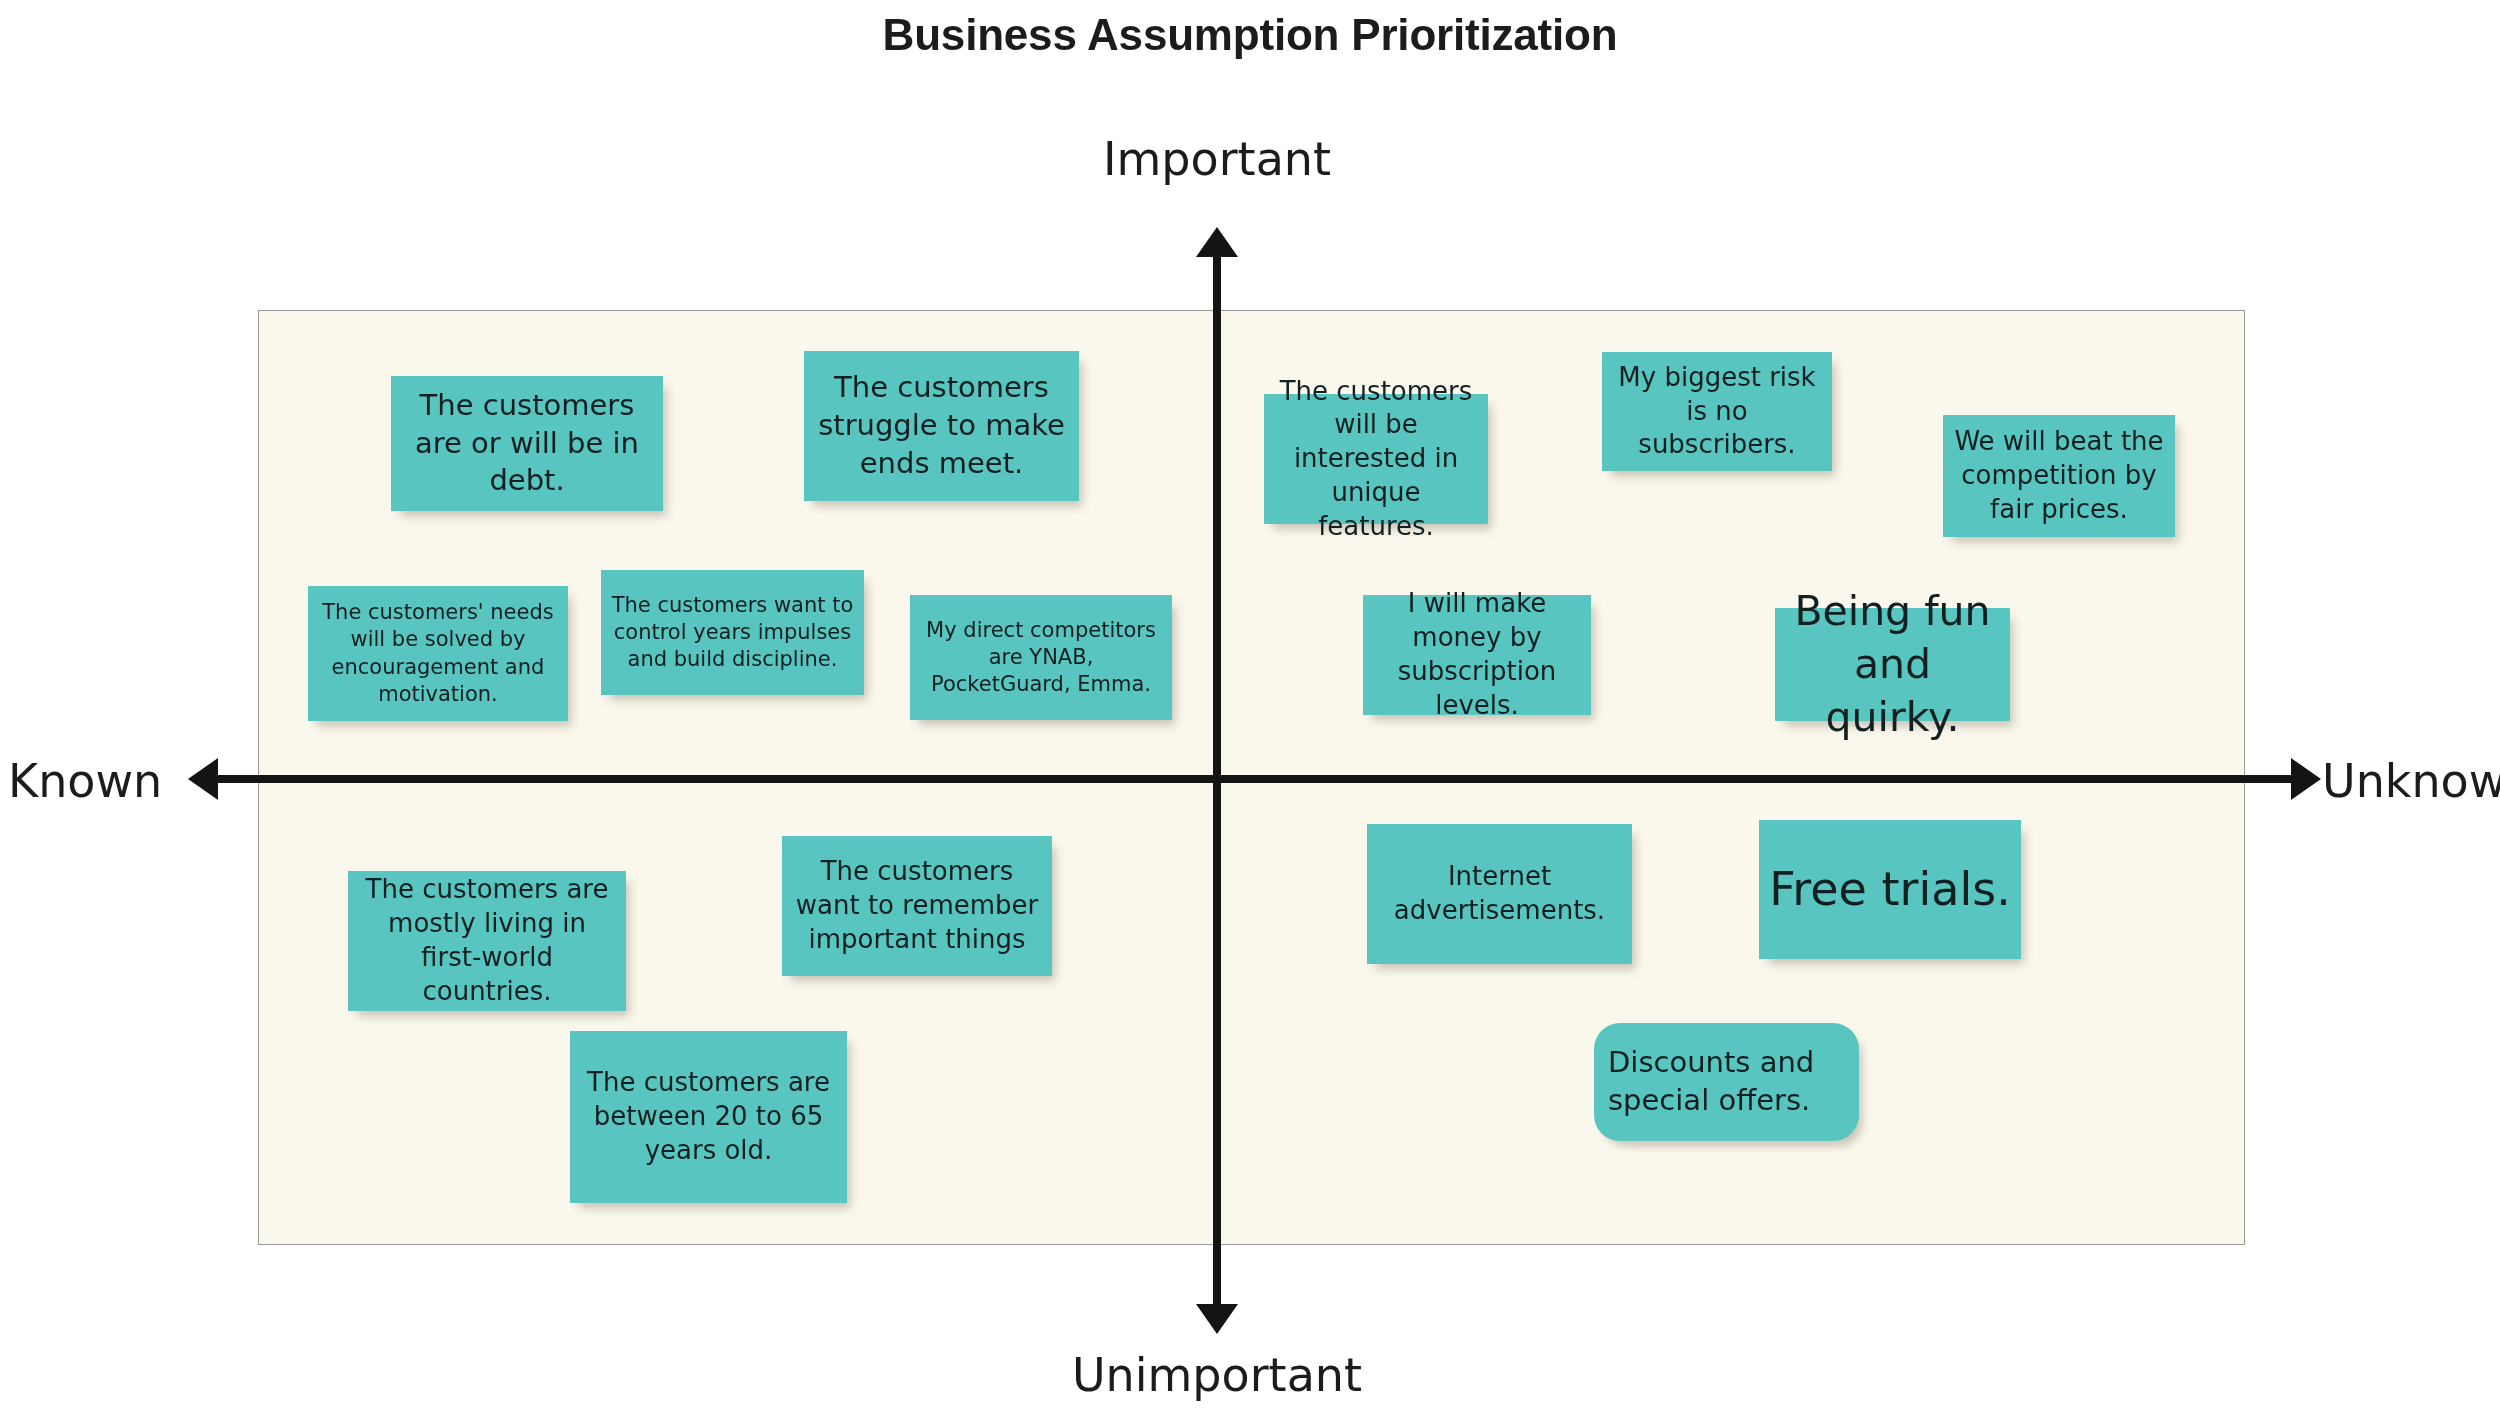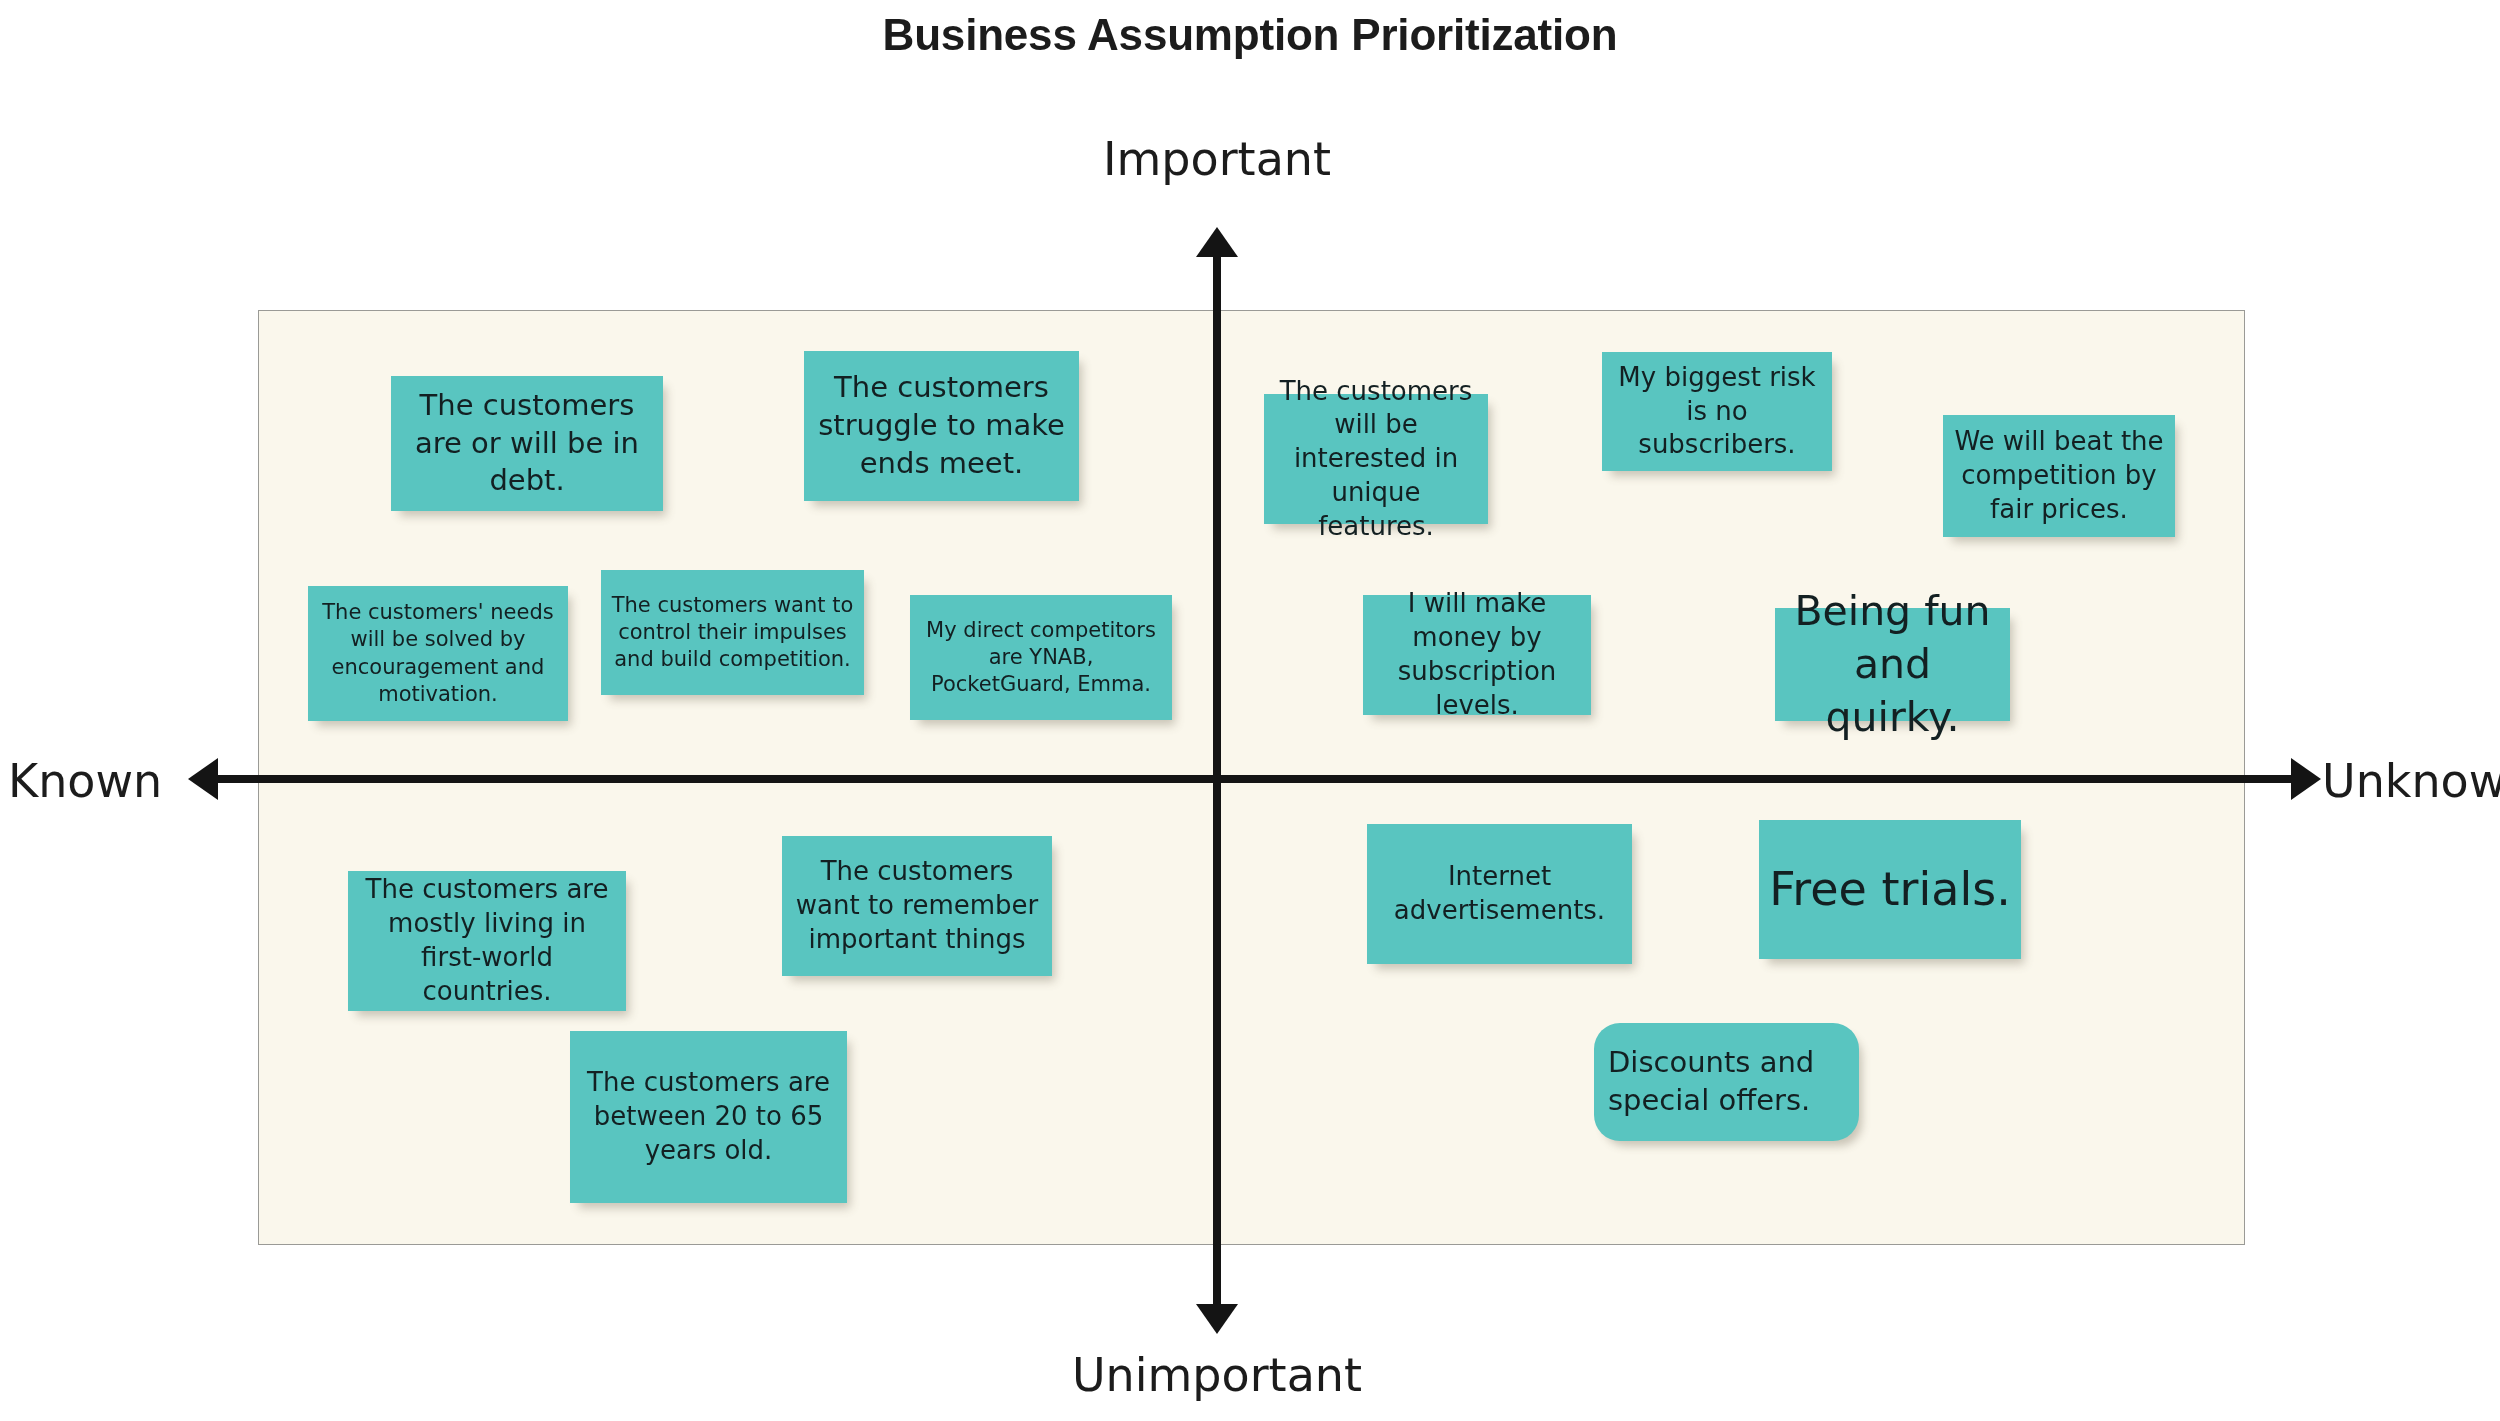--- a/index.html
+++ b/index.html
@@ -161,21 +161,21 @@
 
   <div class="note fs-lg" style="left:804px; top:351px; width:275px; height:150px;">
     <span>The customers struggle to make ends meet.</span>
   </div>
 
   <div class="note fs-sm" style="left:308px; top:586px; width:260px; height:135px;">
     <span>The customers' needs will be solved by encouragement and motivation.</span>
   </div>
 
   <div class="note fs-sm" style="left:601px; top:570px; width:263px; height:125px;">
-    <span>The customers want to control their impulses and build competition.</span>
+    <span>The customers want to control years impulses and build discipline.</span>
   </div>
 
   <div class="note fs-sm" style="left:910px; top:595px; width:262px; height:125px;">
     <span>My direct competitors are YNAB, PocketGuard, Emma.</span>
   </div>
 
   <div class="note fs-md" style="left:1264px; top:394px; width:224px; height:130px;">
     <span>The customers will be interested in unique features.</span>
   </div>
 

